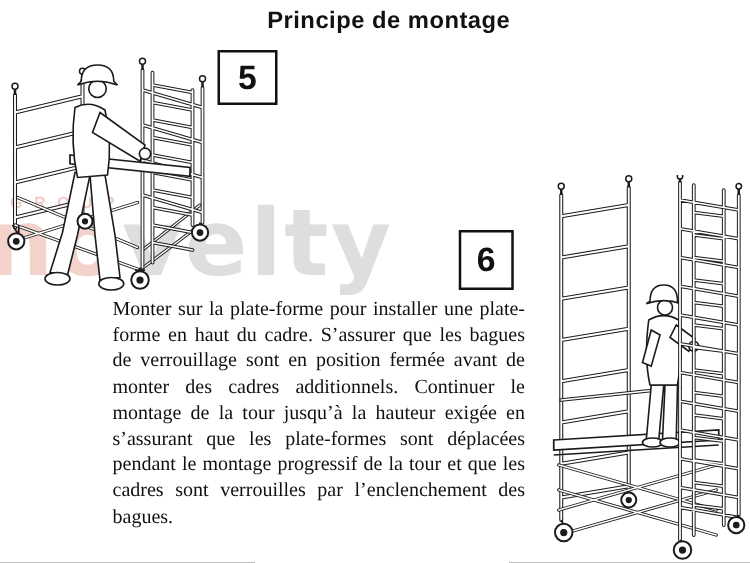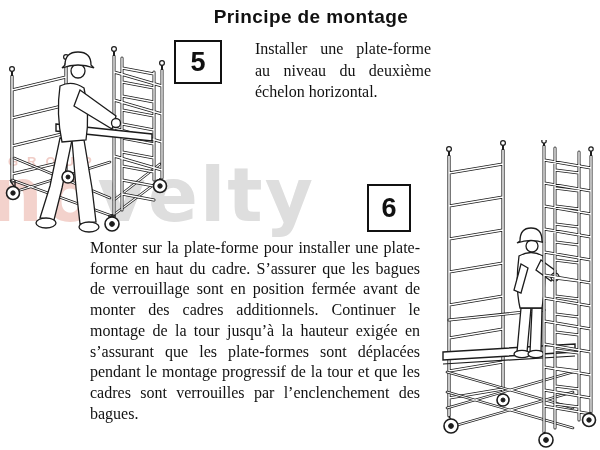--- a/index.html
+++ b/index.html
@@ -122,21 +122,20 @@
           <path d="M158,148 L158,150" stroke-width="1.4"></path>
           <circle cx="158" cy="156" r="6.5" stroke-width="1.6"></circle>
           <circle cx="158" cy="156" r="2.2" fill="#1c1c1c"></circle>
         </g>
     </g>
   </svg>
 
   <div class="numbox numbox5">
     <span>5</span>
   </div>
-  <div class="step-text step5-text">Installer une plate-forme au niveau du deuxième échelon horizontal.</div>
 
   <div class="numbox numbox6">
     <span>6</span>
   </div>
   <div class="step-text step6-text">Monter sur la plate-forme pour installer une plate-forme en haut du cadre. S’assurer que les bagues de verrouillage sont en position fermée avant de monter des cadres additionnels. Continuer le montage de la tour jusqu’à la hauteur exigée en s’assurant que les plate-formes sont déplacées pendant le montage progressif de la tour et que les cadres sont verrouilles par l’enclenchement des bagues.</div>
 
   <svg class="illo illo-right" width="177" height="310" viewBox="0 0 177 310">
 
     <g>
       <path d="M26,16 V276 M80,10 V252 M26,33 L80,24 M26,66 L80,57 M26,99 L80,90 M26,132 L80,123 M26,165 L80,156 M26,198 L80,189 M26,231 L80,222 M26,258 L80,249" stroke="#1c1c1c" stroke-width="3.2" fill="none" stroke-linecap="round"></path>

